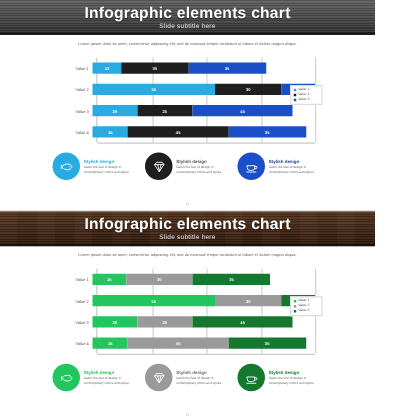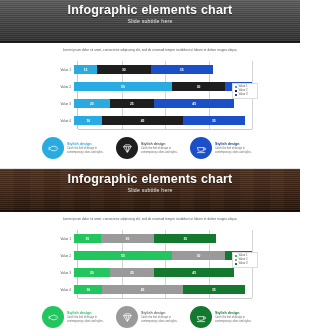--- a/index.html
+++ b/index.html
@@ -12,21 +12,21 @@
   .slide {
     position: relative;
     width: 300px; height: 168px;
     background: #ffffff;
     overflow: hidden;
   }
 
   
   .banner {
     position: relative;
-    width: 100%; height: 43px;
+    width: 100%; height: 28px;
     overflow: hidden;
   }
   .banner.gray {
     background:
       repeating-linear-gradient(0deg,
         rgba(255,255,255,0.07) 0px, rgba(255,255,255,0.07) 1px,
         rgba(0,0,0,0.10) 1px, rgba(0,0,0,0.10) 2px),
       linear-gradient(180deg,#5d5d5d 0%,#4a4a4a 40%,#3a3a3a 75%,#2e2e2e 100%);
   }
   .banner.wood {

